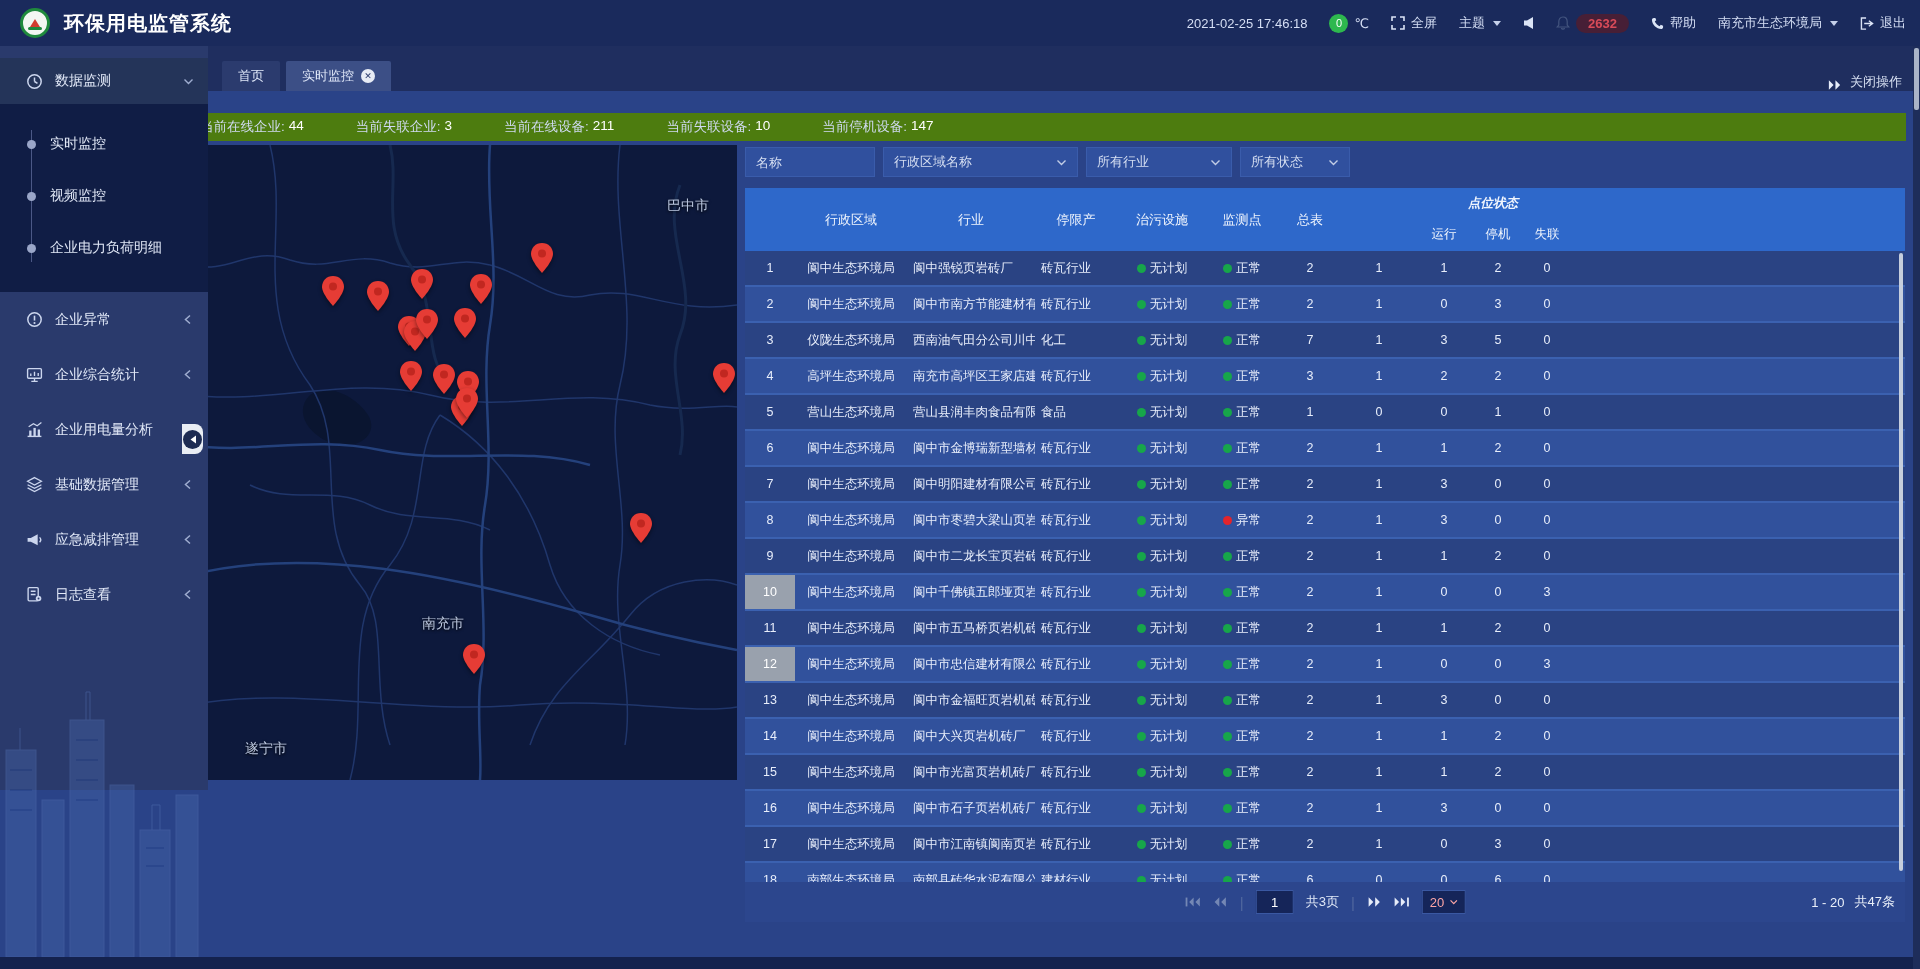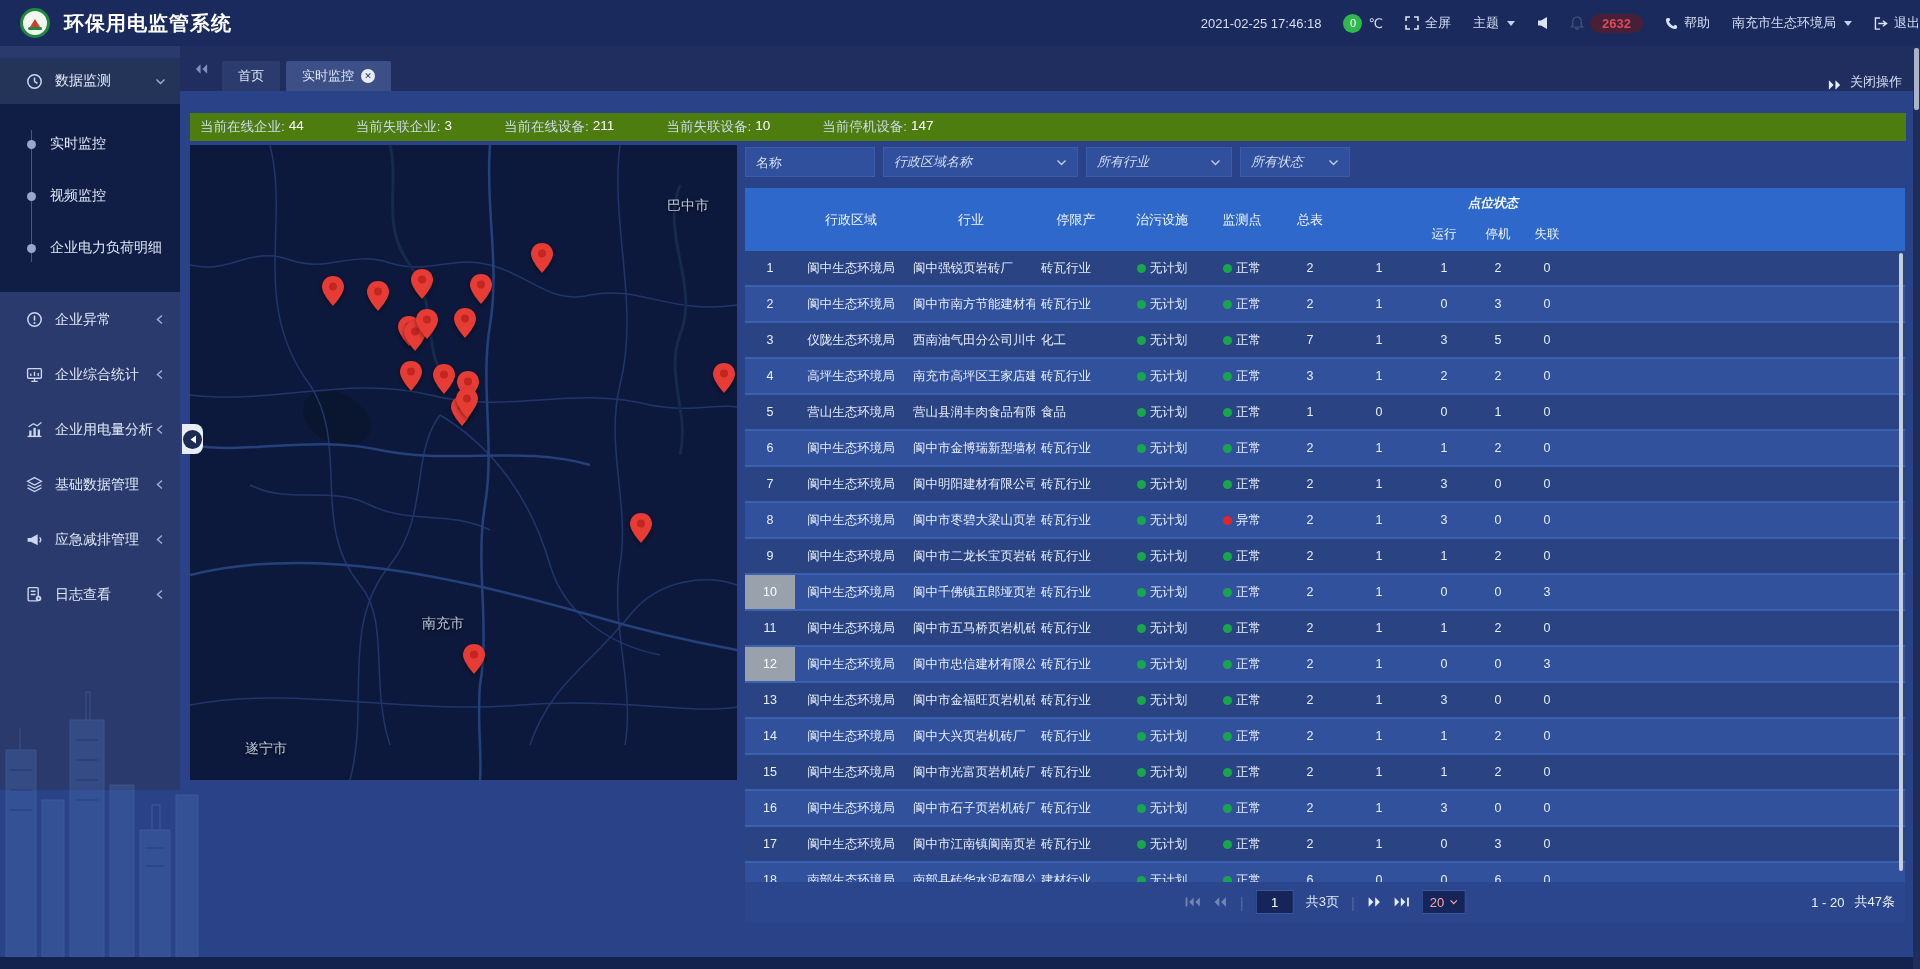--- a/index.html
+++ b/index.html
@@ -7,30 +7,30 @@
   body { font-family:"Liberation Sans","DejaVu Sans",sans-serif; background:#2a4388; position:relative; color:#e8eefb; }
   svg { display:block; }
 
   
   .app-header { position:absolute; left:0; top:0; width:1920px; height:46px; background:#1a2a5c; display:flex; align-items:center; z-index:30; }
   .logo-wrap { margin-left:20px; width:30px; height:30px; border-radius:50%; background:#f2f7f2; border:3px solid #1f8a3d; display:flex; align-items:center; justify-content:center; }
   .logo-inner { width:14px; height:14px; position:relative; }
   .logo-inner .mount { position:absolute; left:2px; top:3px; width:0; height:0; border-left:5px solid transparent; border-right:5px solid transparent; border-bottom:8px solid #d23c2e; }
   .logo-inner .base { position:absolute; left:0; bottom:0; width:14px; height:3px; background:#1f8a3d; border-radius:2px; }
   .app-title { margin-left:14px; font-size:20px; font-weight:bold; color:#ffffff; letter-spacing:1px; }
-  .header-right { margin-left:auto; display:flex; align-items:center; gap:22px; font-size:13px; color:#d6dff5; }
+  .header-right { margin-left:auto; margin-right:14px; display:flex; align-items:center; gap:22px; font-size:13px; color:#d6dff5; }
   .hr-item { display:flex; align-items:center; gap:6px; white-space:nowrap; }
   .temp-badge { width:19px; height:19px; border-radius:50%; background:#2eb84e; color:#fff; font-size:11px; display:flex; align-items:center; justify-content:center; }
   .caret { width:0; height:0; border-left:4px solid transparent; border-right:4px solid transparent; border-top:5px solid #c5d0ea; margin-left:2px; }
   .notif-pill { background:#471f36; color:#d94b59; border-radius:10px; padding:2px 12px; font-size:13px;font-weight:bold; }
   .dim-icon { color:#44557f; }
   .lite-icon { color:#dbe4f6; }
 
   
-  .sidebar { position:absolute; left:0; top:46px; width:180px; height:744px; background:#2a3a6c; z-index:10; }
+  .sidebar { position:absolute; left:0; top:46px; width:208px; height:744px; background:#2a3a6c; z-index:10; }
   .side-group { height:46px; display:flex; align-items:center; padding:0 14px 0 26px; cursor:pointer; color:#e2e9f8; font-size:14px; }
   .side-group.expanded { background:#243459; }
   .sg-icon { width:17px; height:17px; margin-right:12px; color:#ccd6ee; flex:0 0 auto; }
   .sg-label { flex:1 1 auto; }
   .sg-chevron { color:#9fadd0; width:11px; height:11px; }
   .side-menu > .side-group:first-child { margin-top:12px; }
   .side-group:not(.expanded) { height:55px; }
   .side-sub { position:relative; background:#101d45; padding:14px 0 18px 0; }
   .sub-line { position:absolute; left:31px; top:26px; bottom:30px; width:1px; background:#4b5886; }
   .side-sub-item { position:relative; height:52px; display:flex; align-items:center; padding-left:50px; color:#dfe6f5; font-size:14px; cursor:pointer; }
@@ -57,21 +57,21 @@
   
   .map-panel { position:absolute; left:190px; top:145px; width:547px; height:635px; background:#0d193c; overflow:hidden; z-index:3; }
   .map-roads { position:absolute; left:0; top:0; }
   .city-label { position:absolute; color:#bcc8e0; font-size:14px; text-shadow:0 1px 3px #000; transform:translate(-50%,-50%); pointer-events:none; }
   .pin { position:absolute; width:22px; height:30px; cursor:pointer; filter:drop-shadow(0 2px 2px rgba(0,0,0,.45)); }
   .map-collapse { position:absolute; left:182px; top:424px; width:21px; height:30px; background:#e9edf4; border-radius:0 8px 8px 0; z-index:15; display:flex; align-items:center; justify-content:center; cursor:pointer; }
   .map-collapse .circ { width:19px; height:19px; border-radius:50%; background:#1d2b52; color:#fff; display:flex; align-items:center; justify-content:center; font-size:9px; }
 
   
   .filter-row { position:absolute; left:745px; top:147px; display:flex; gap:8px; z-index:4; }
-  .f-box { height:30px; background:#30509e; border:1px solid #3a5cab; display:flex; align-items:center; padding:0 10px; font-size:13px; color:#d6dff2; cursor:pointer;font-style:italic; }
+  .f-box { height:30px; background:#30509e; border:1px solid #3a5cab; display:flex; align-items:center; padding:0 10px; font-size:13px; color:#d6dff2; cursor:pointer; }
   .f-box .chev { margin-left:auto; color:#c2cde6; }
   .f-input { width:130px; background:#30509e; border:1px solid #3a5cab; height:30px; color:#e6edfa; font-size:13px; padding:0 10px; outline:none; font-family:inherit; }
   .f-input::placeholder { color:#d6dff2; opacity:1; }
   .w-region { width:195px; } .w-industry { width:146px; } .w-status { width:110px; }
 
   
   .grid-cols { display:grid; grid-template-columns:50px 112px 128px 82px 90px 70px 66px 72px 58px 50px 48px 1fr; }
   .table-header { position:absolute; left:745px; top:188px; width:1160px; height:63px; background:#2e68ca; color:#f0f5fd; font-size:13px; z-index:4; }
   .th-cell { display:flex; align-items:center; justify-content:center; height:63px; }
   .th-group { grid-column:9 / span 3; display:flex; flex-direction:column; justify-content:space-between; padding:7px 0 8px 0; height:63px; }

